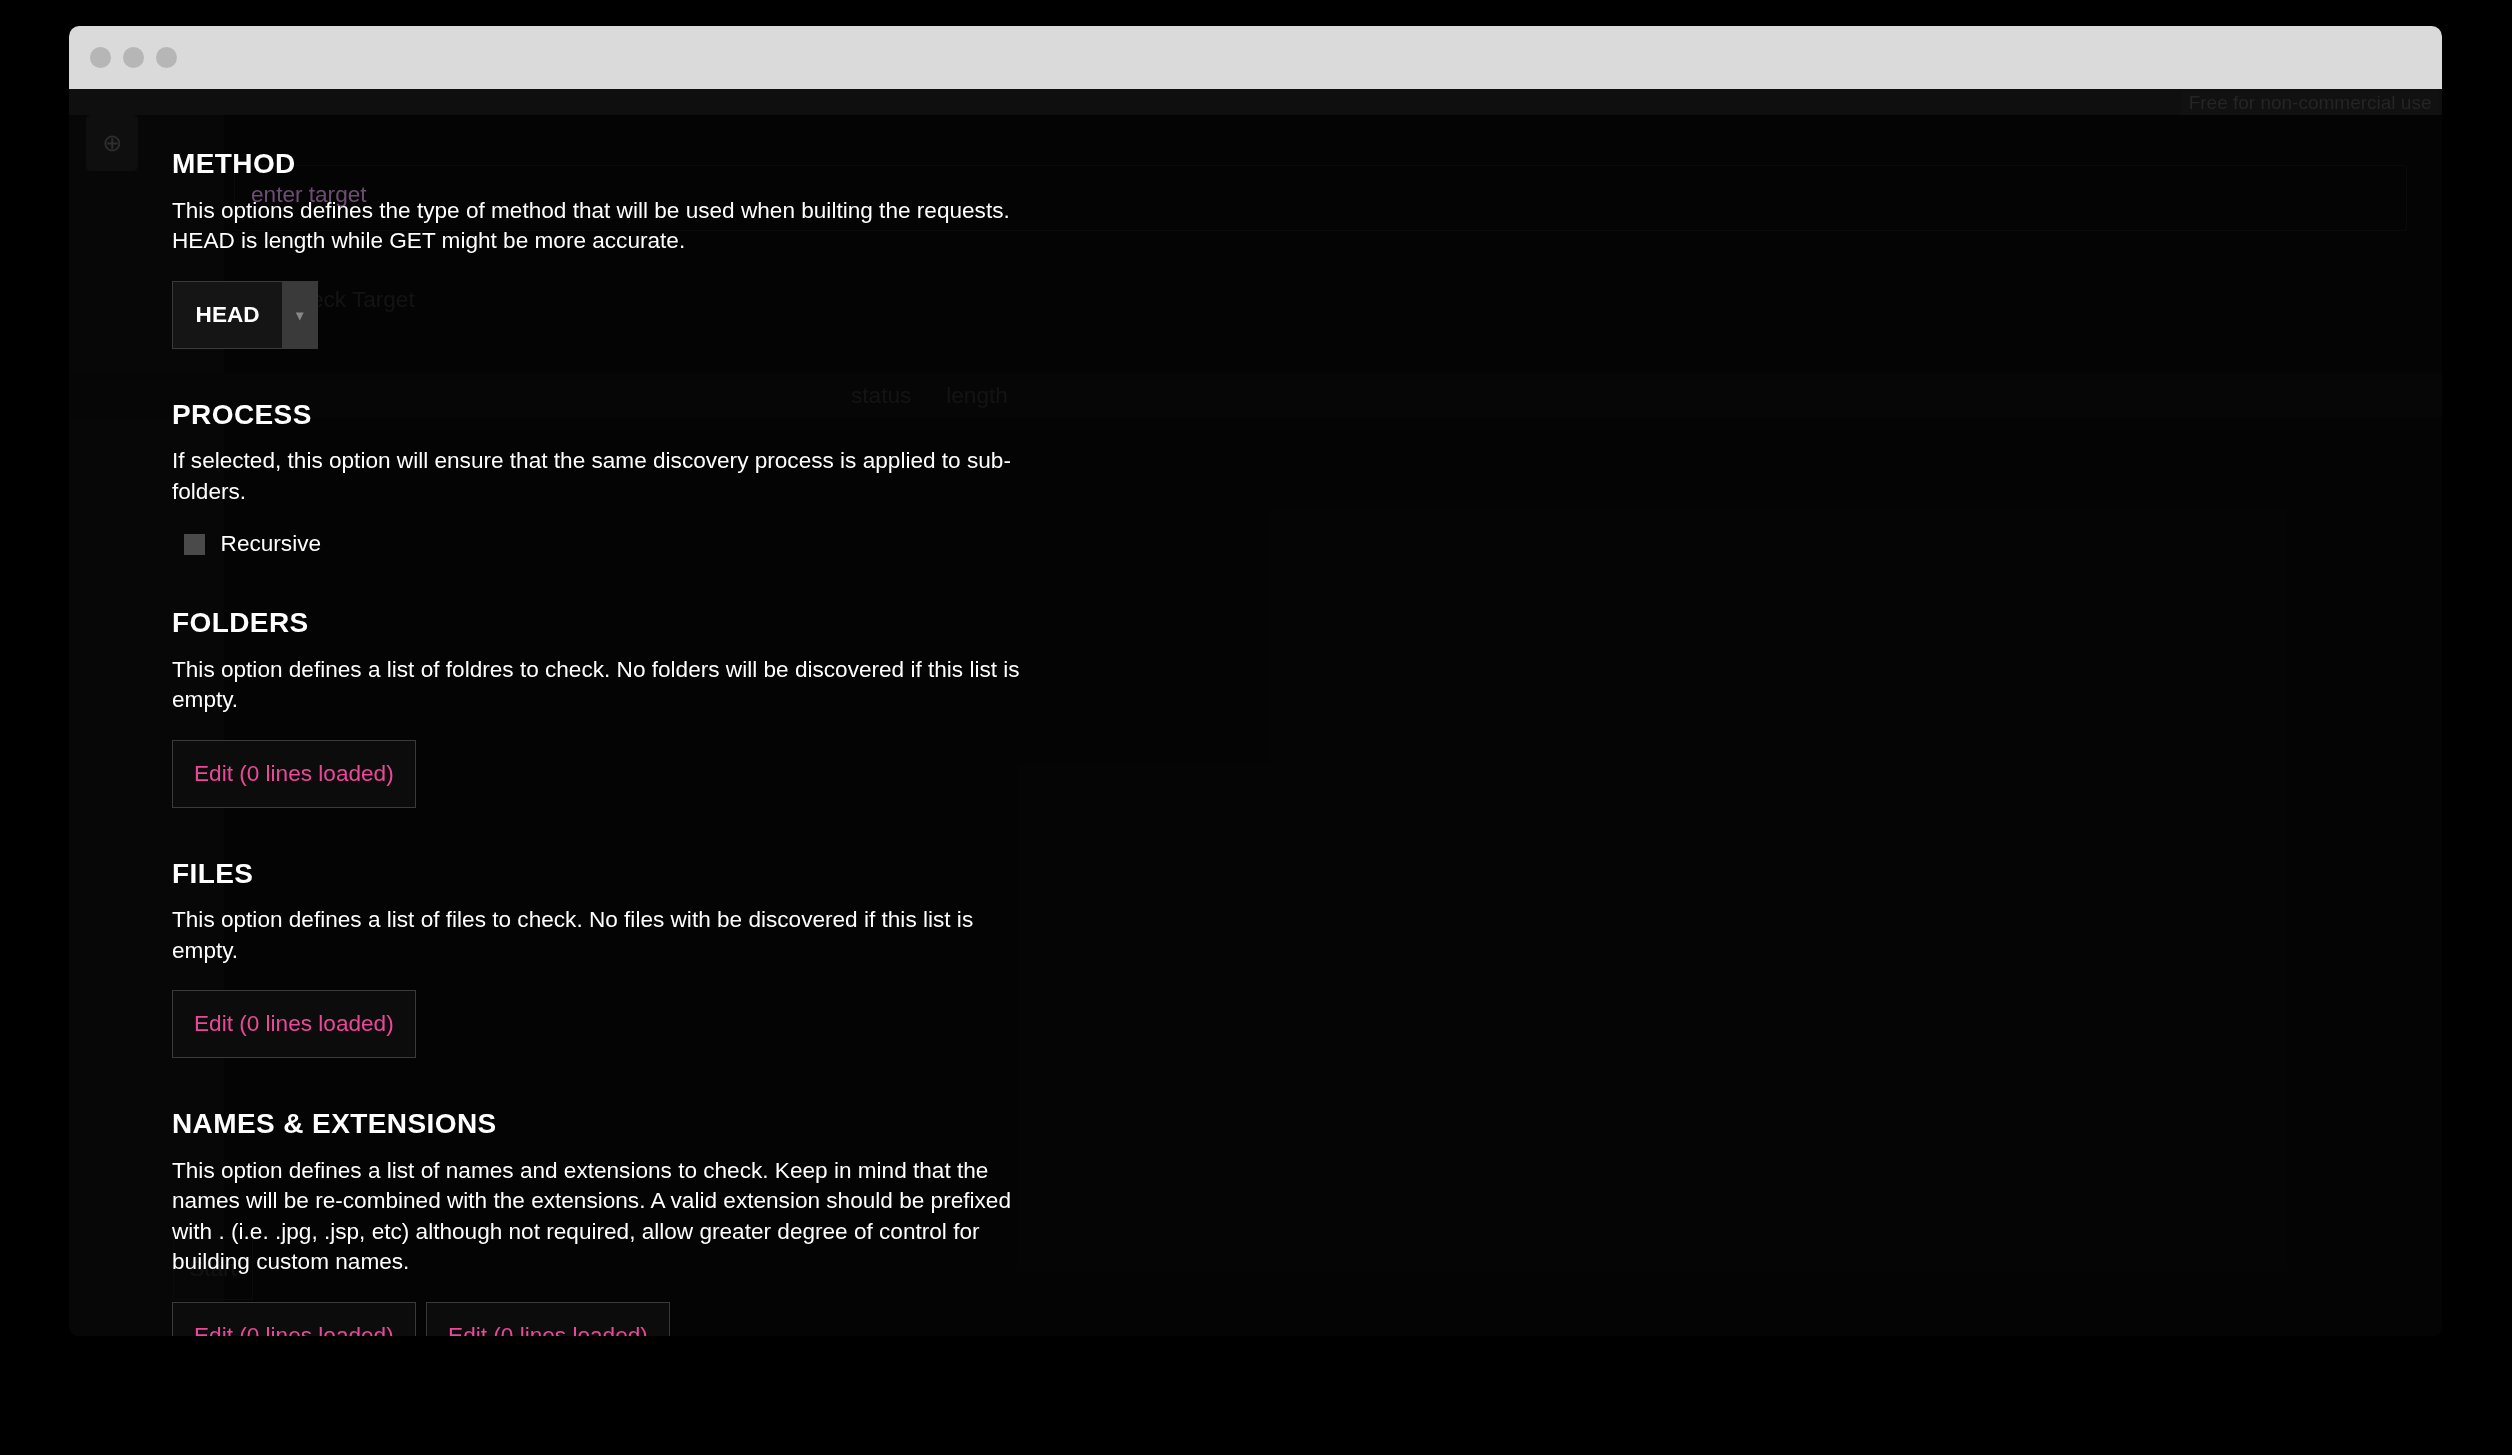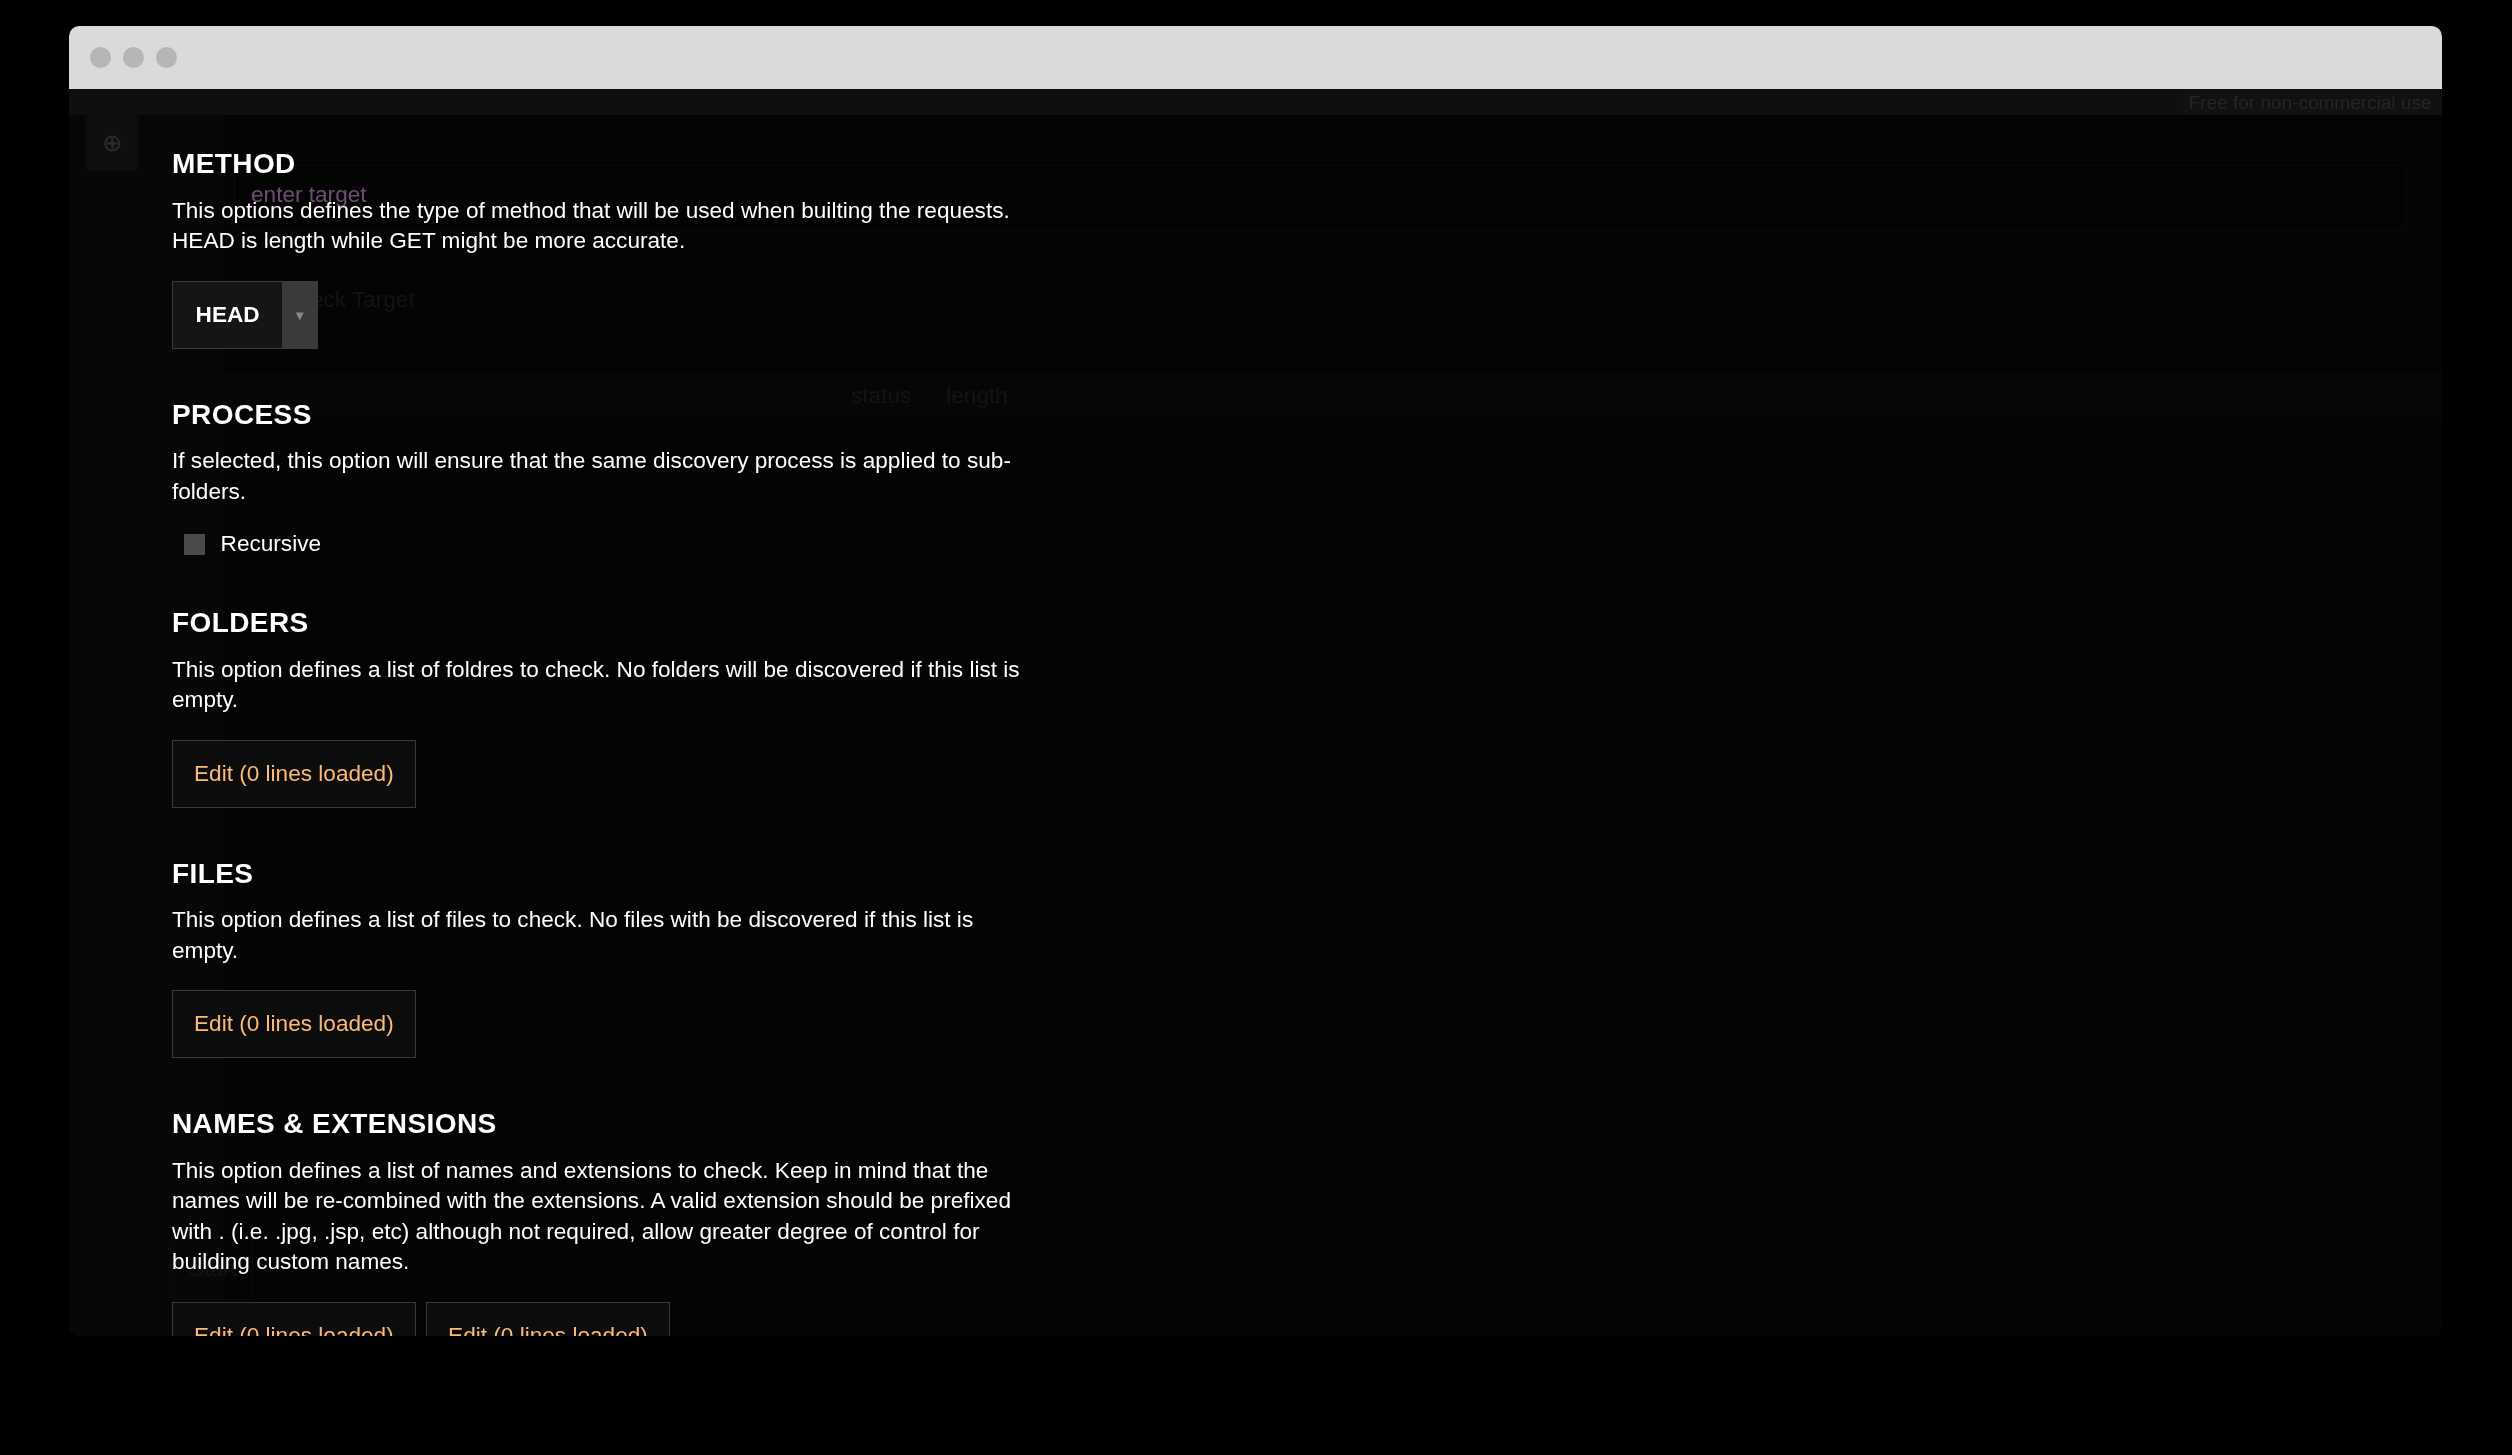--- a/index.html
+++ b/index.html
@@ -176,21 +176,21 @@
   }
   .check-row .cb {
     width: 21px; height: 21px;
     background: #4a4a4a;
   }
 
   .btn {
     display:inline-flex;align-items:center;justify-content:center;
     border: 1.7px solid #3a3a3a;
     background: #0c0c0c;
-    color:#fdba74;
+    color:#ec4899;
     font-size: 22.6px;
     height: 68px;
     padding: 0 21px;
     cursor: pointer;
   }
   .btn-row { display:flex; gap: 10.4px; }
 </style>
 </head>
 <body>
 

